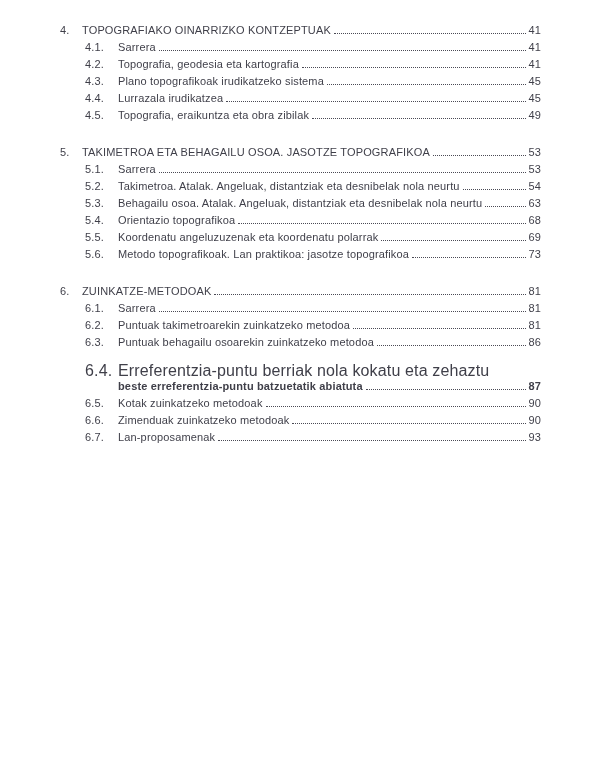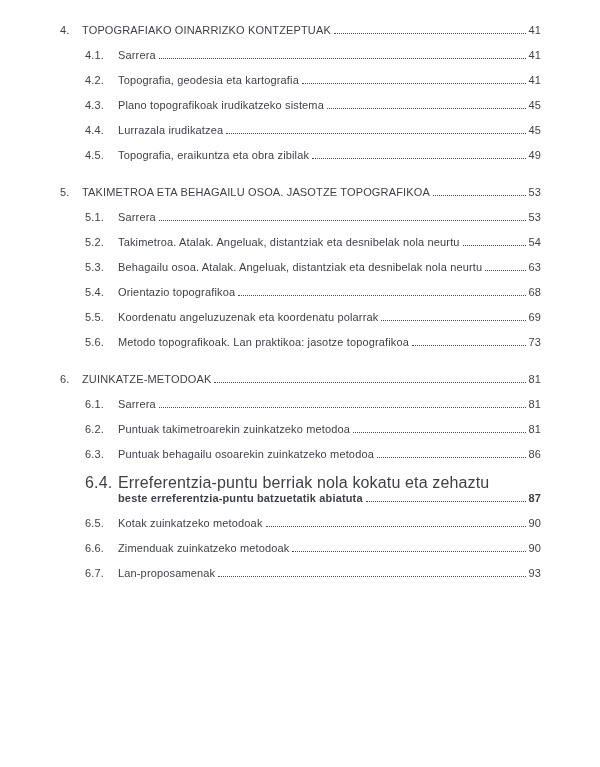--- a/index.html
+++ b/index.html
@@ -29,21 +29,21 @@
     font-size: 11px;
     line-height: 13px;
     letter-spacing: 0.15px;
   }
 
   .section-block { margin-top: 24px; }
 
   .section-row .num { width: 22px; flex: none; }
   .section-row .title { flex: none; text-align: right; }
 
-  .item-row { margin-top: 12px; padding-left: 25px; }
+  .item-row { margin-top: 4px; padding-left: 25px; }
   .item-row .num { width: 33px; flex: none; }
 
   .leader {
     flex: 1 1 auto;
     border-bottom: 1.6px dotted #4a4a55;
     margin: 0 2px 2px 3px;
     min-width: 10px;
   }
   .page-num { flex: none; text-align: right; min-width: 12px; }
 

